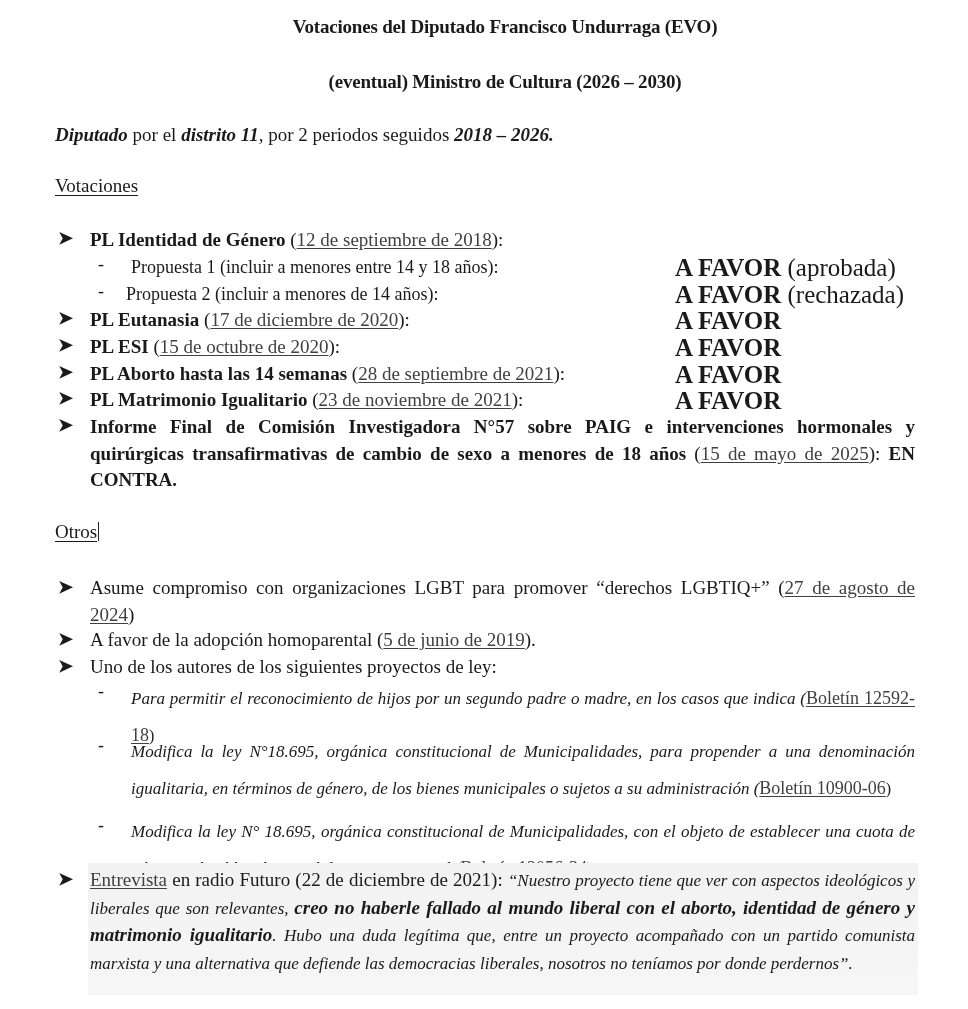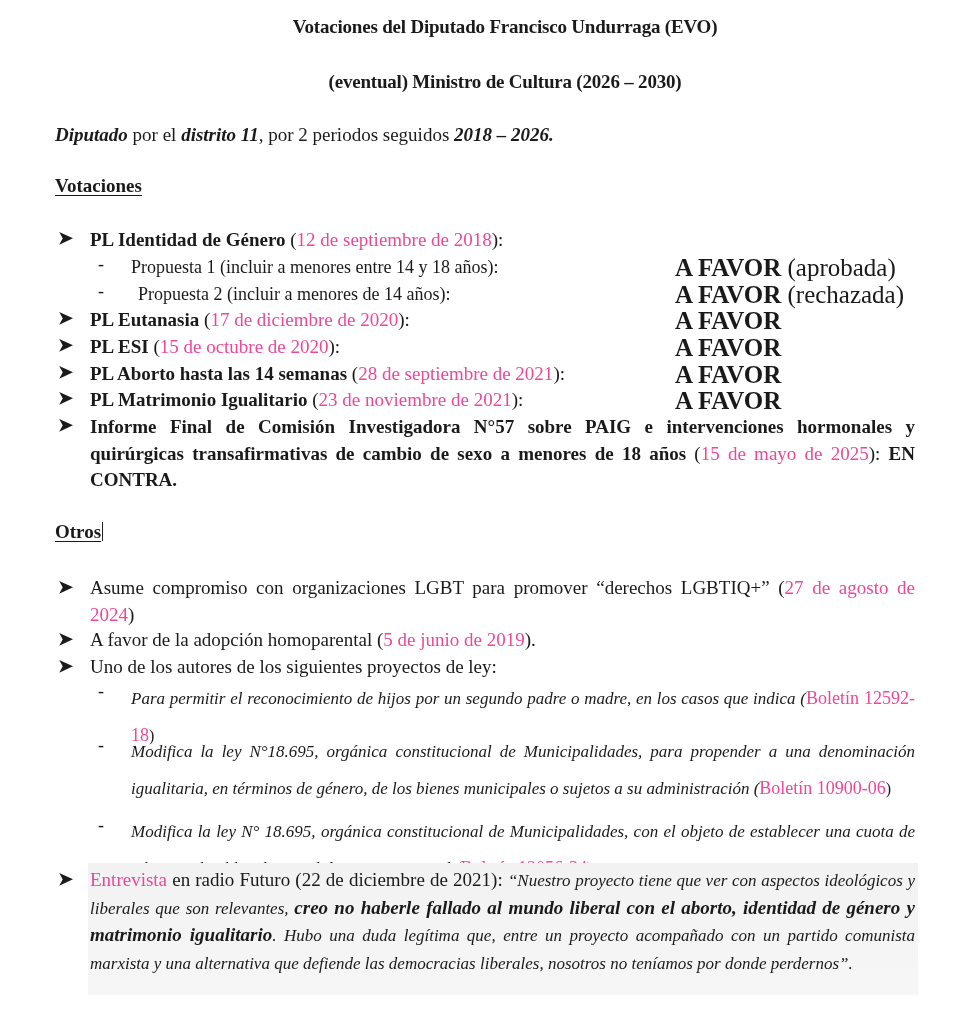--- a/index.html
+++ b/index.html
@@ -11,30 +11,30 @@
   .page { position:absolute; left:0; top:0; width:776px; height:1009px; }
   .title {
     position:absolute; left:0; width:1010px; text-align:center;
     font-weight:bold; font-size:19px; letter-spacing:-0.2px;
   }
   .t1 { top:16px; }
   .t2 { top:71px; }
   .intro { position:absolute; left:55px; top:124px; font-size:19px; }
   .intro b { font-weight:bold;font-style:italic; }
   .section-head {
-    position:absolute; left:55px; font-size:19px; font-weight:bold;
+    position:absolute; left:55px; font-size:19px; font-weight:normal;
     text-decoration:underline; text-underline-offset:3px;
   }
   .sh1 { top:175px; }
   .sh2 { top:521px; }
   .cursor { display:inline-block; width:1px; height:19px; background:#222; vertical-align:-3px; margin-left:1px; }
   .row { position:absolute; font-size:19px; line-height:26px; white-space:nowrap; }
   .arrow { position:absolute; left:58px; font-size:18px; font-weight:bold; }
   .dash { position:absolute; left:98px; font-size:18px; }
-  a, .lnk { color:#ec4899; text-underline-offset:2px; }
+  a, .lnk { color:#404040; text-decoration:underline; text-underline-offset:2px; }
   .vote { position:absolute; left:675px; font-size:25px; white-space:nowrap; }
   .vote b { font-weight:bold; }
   .bold { font-weight:bold; }
   .para { position:absolute; left:90px; width:825px; font-size:19px; line-height:26.5px; text-align:justify; }
   .ital { font-style:italic; font-size:17px; }
   .sub { position:absolute; left:131px; width:784px; line-height:36px; text-align:justify; }
   .quote-bg {
     position:absolute; left:88px; top:863px; width:830px; height:132px;
     background:linear-gradient(#f2f2f2,#f6f6f6);
   }
@@ -53,21 +53,21 @@
   <div class="section-head sh1">Votaciones</div>
 
   <div class="arrow" style="top:227px">➤</div>
   <div class="row" style="left:90px; top:227px"><span class="bold">PL Identidad de Género</span> (<a class="lnk">12 de septiembre de 2018</a><span>):</span></div>
 
   <div class="dash" style="top:254px">-</div>
   <div class="row" style="left:131px; top:254px; font-size:18px">Propuesta 1 (incluir a menores entre 14 y 18 años):</div>
   <div class="vote" style="top:254px"><b>A FAVOR</b><span> (aprobada)</span></div>
 
   <div class="dash" style="top:281px">-</div>
-  <div class="row" style="left:138px; top:281px; font-size:18px">Propuesta 2 (incluir a menores de 14 años):</div>
+  <div class="row" style="left:126px; top:281px; font-size:18px">Propuesta 2 (incluir a menores de 14 años):</div>
   <div class="vote" style="top:281px"><b>A FAVOR</b><span> (rechazada)</span></div>
 
   <div class="arrow" style="top:307px">➤</div>
   <div class="row" style="left:90px; top:307px"><span class="bold">PL Eutanasia</span> (<a class="lnk">17 de diciembre de 2020</a><span>):</span></div>
   <div class="vote bold" style="top:307px">A FAVOR</div>
 
   <div class="arrow" style="top:334px">➤</div>
   <div class="row" style="left:90px; top:334px"><span class="bold">PL ESI</span> (<a class="lnk">15 de octubre de 2020</a><span>):</span></div>
   <div class="vote bold" style="top:334px">A FAVOR</div>
 

